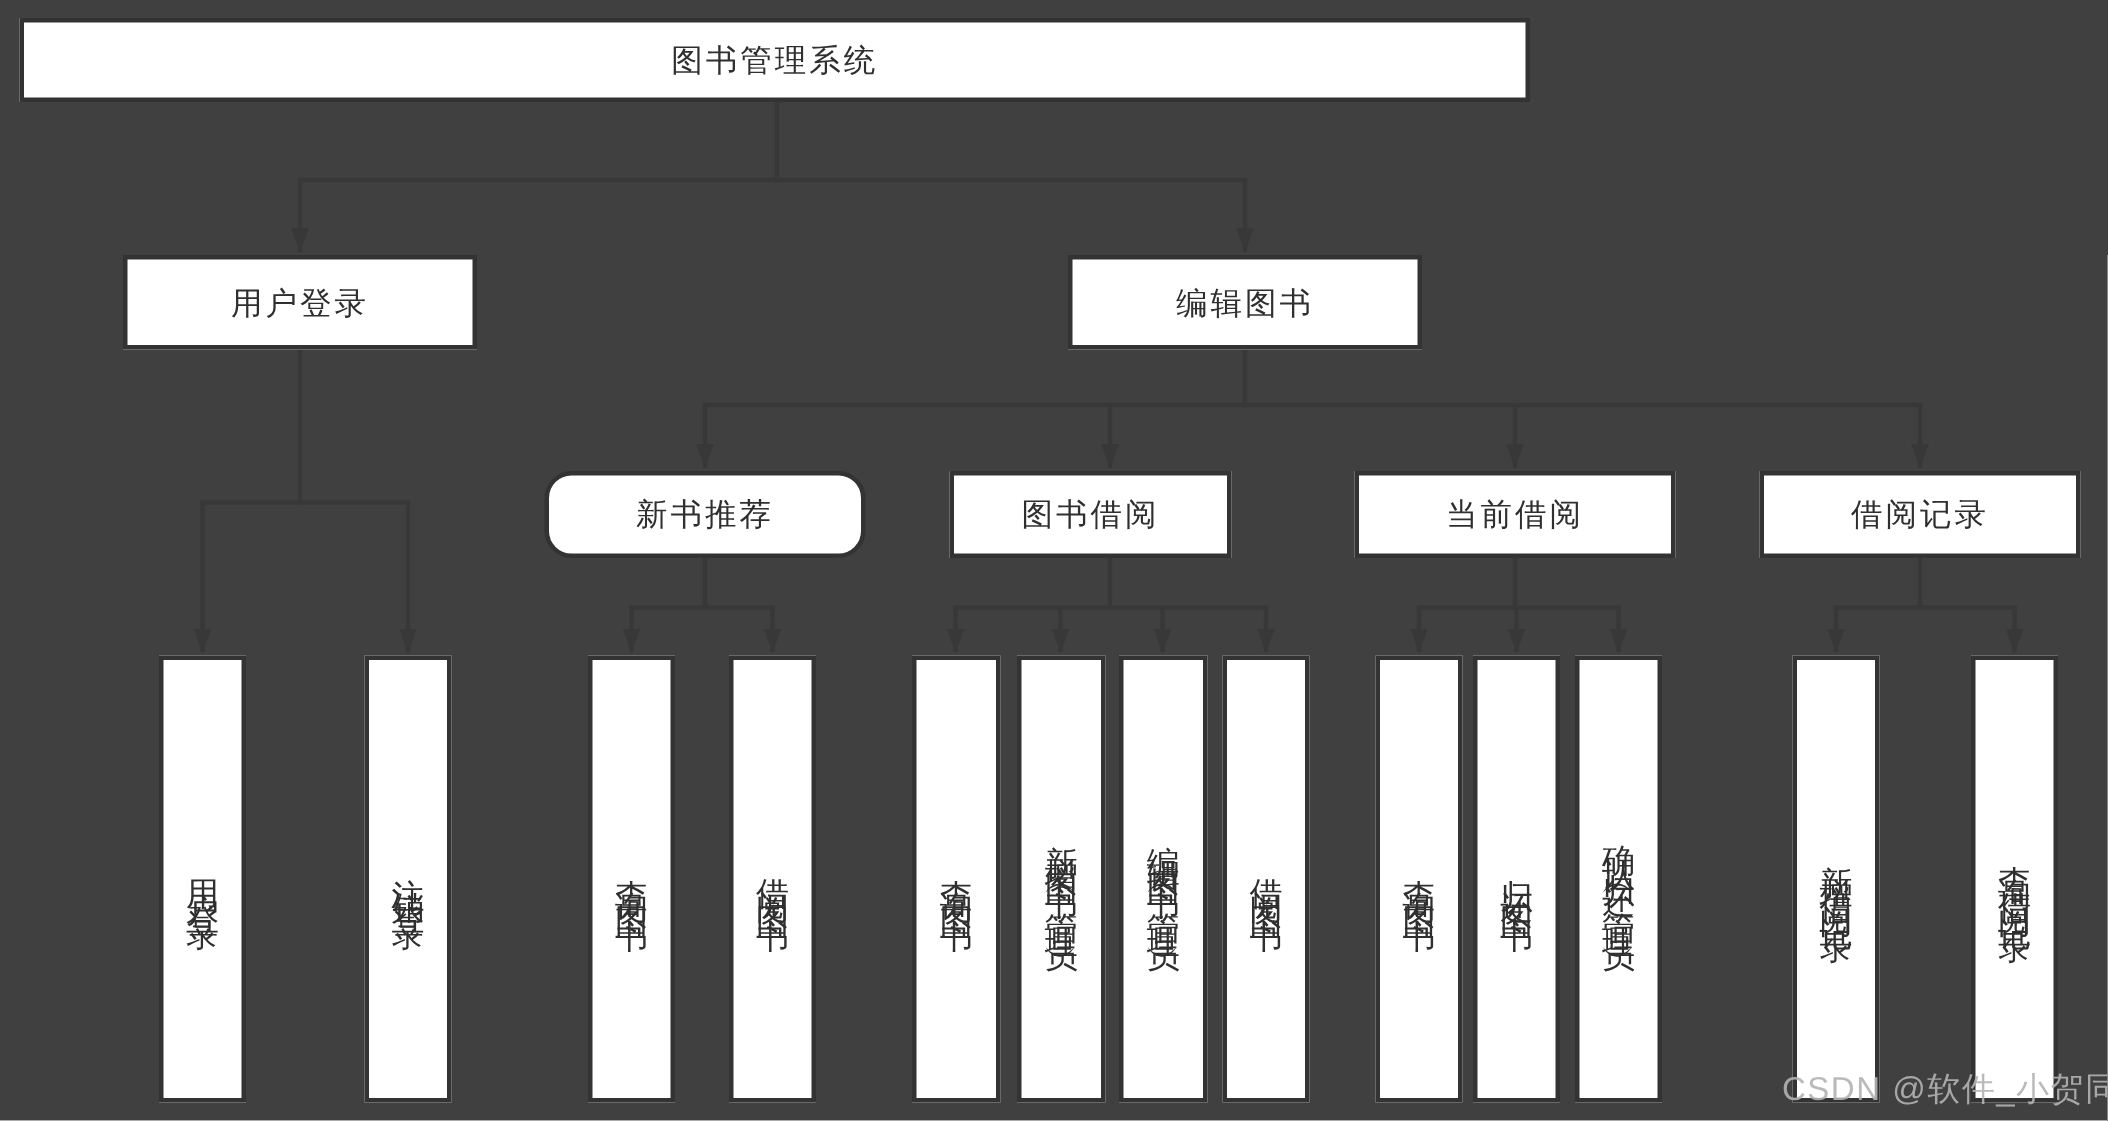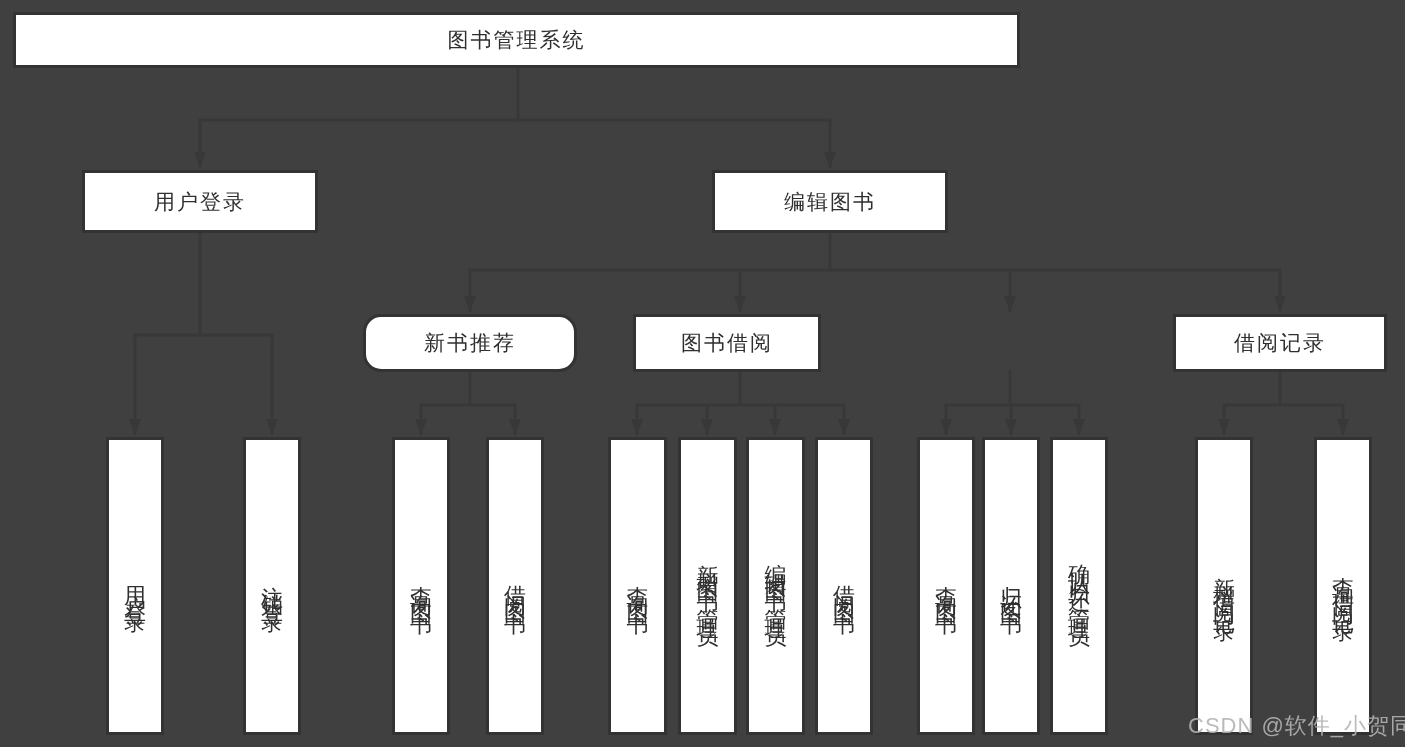--- a/index.html
+++ b/index.html
@@ -104,20 +104,23 @@
   <div class="node" style="left:712px; top:170px; width:236px; height:63px;">
     <span>编辑图书</span>
   </div>
 
   <div class="node" style="left:363px; top:314px; width:214px; height:58px;border-radius:18px;">
     <span>新书推荐</span>
   </div>
   <div class="node" style="left:633px; top:314px; width:188px; height:58px;">
     <span>图书借阅</span>
   </div>
+  <div class="node" style="left:903px; top:314px; width:214px; height:58px;">
+    <span>当前借阅</span>
+  </div>
   <div class="node" style="left:1173px; top:314px; width:214px; height:58px;">
     <span>借阅记录</span>
   </div>
 
   <div class="node leaf" style="left:106px; top:437px; width:58px; height:298px;">
     <span class="vtext">用户登录</span>
   </div>
   <div class="node leaf" style="left:243px; top:437px; width:58px; height:298px;">
     <span class="vtext">注销登录</span>
   </div>

